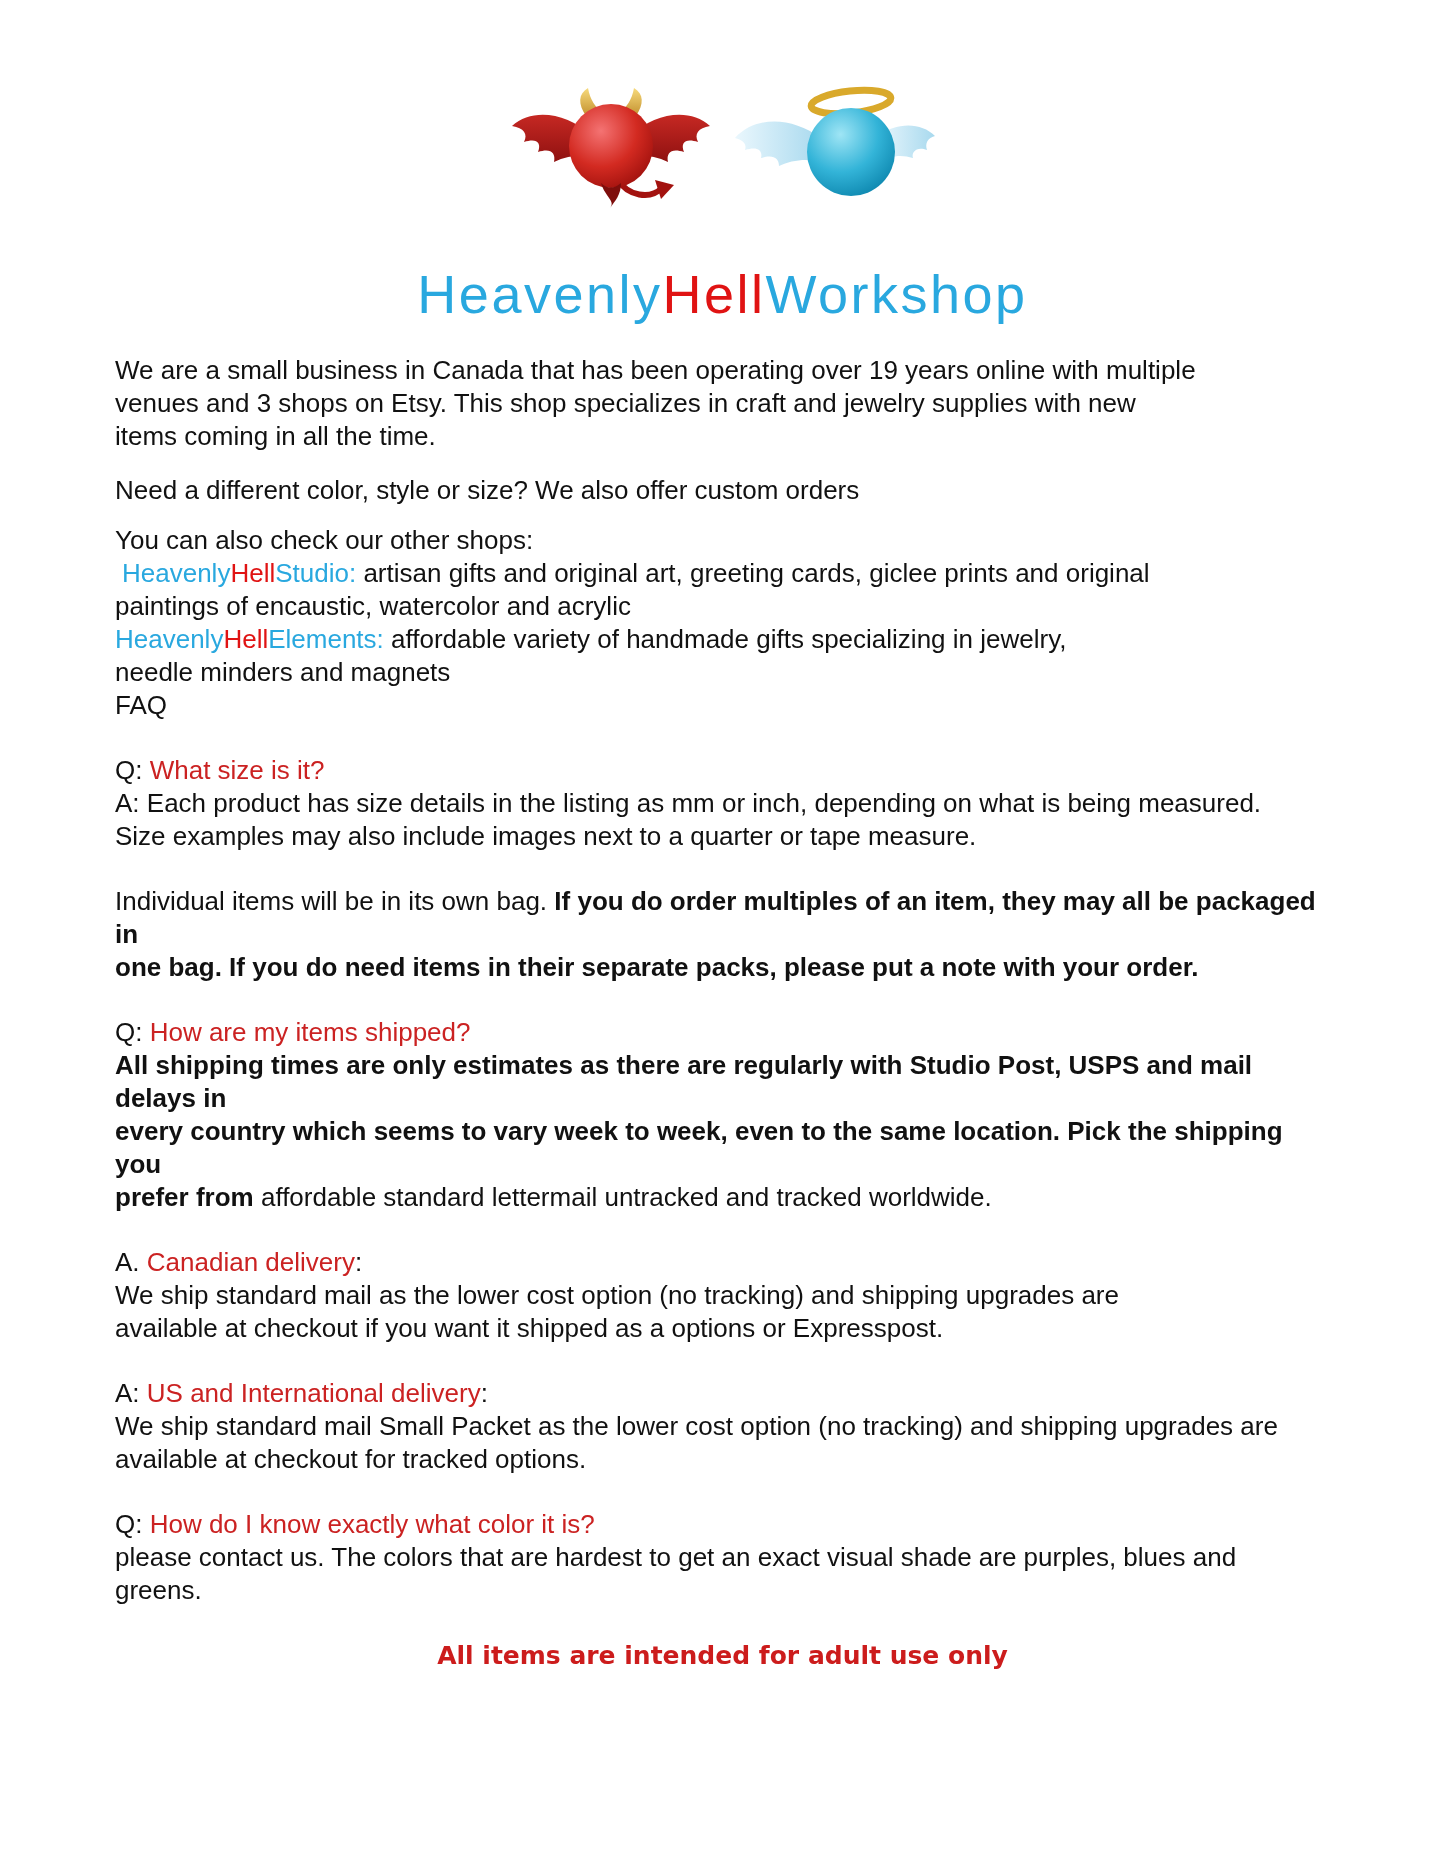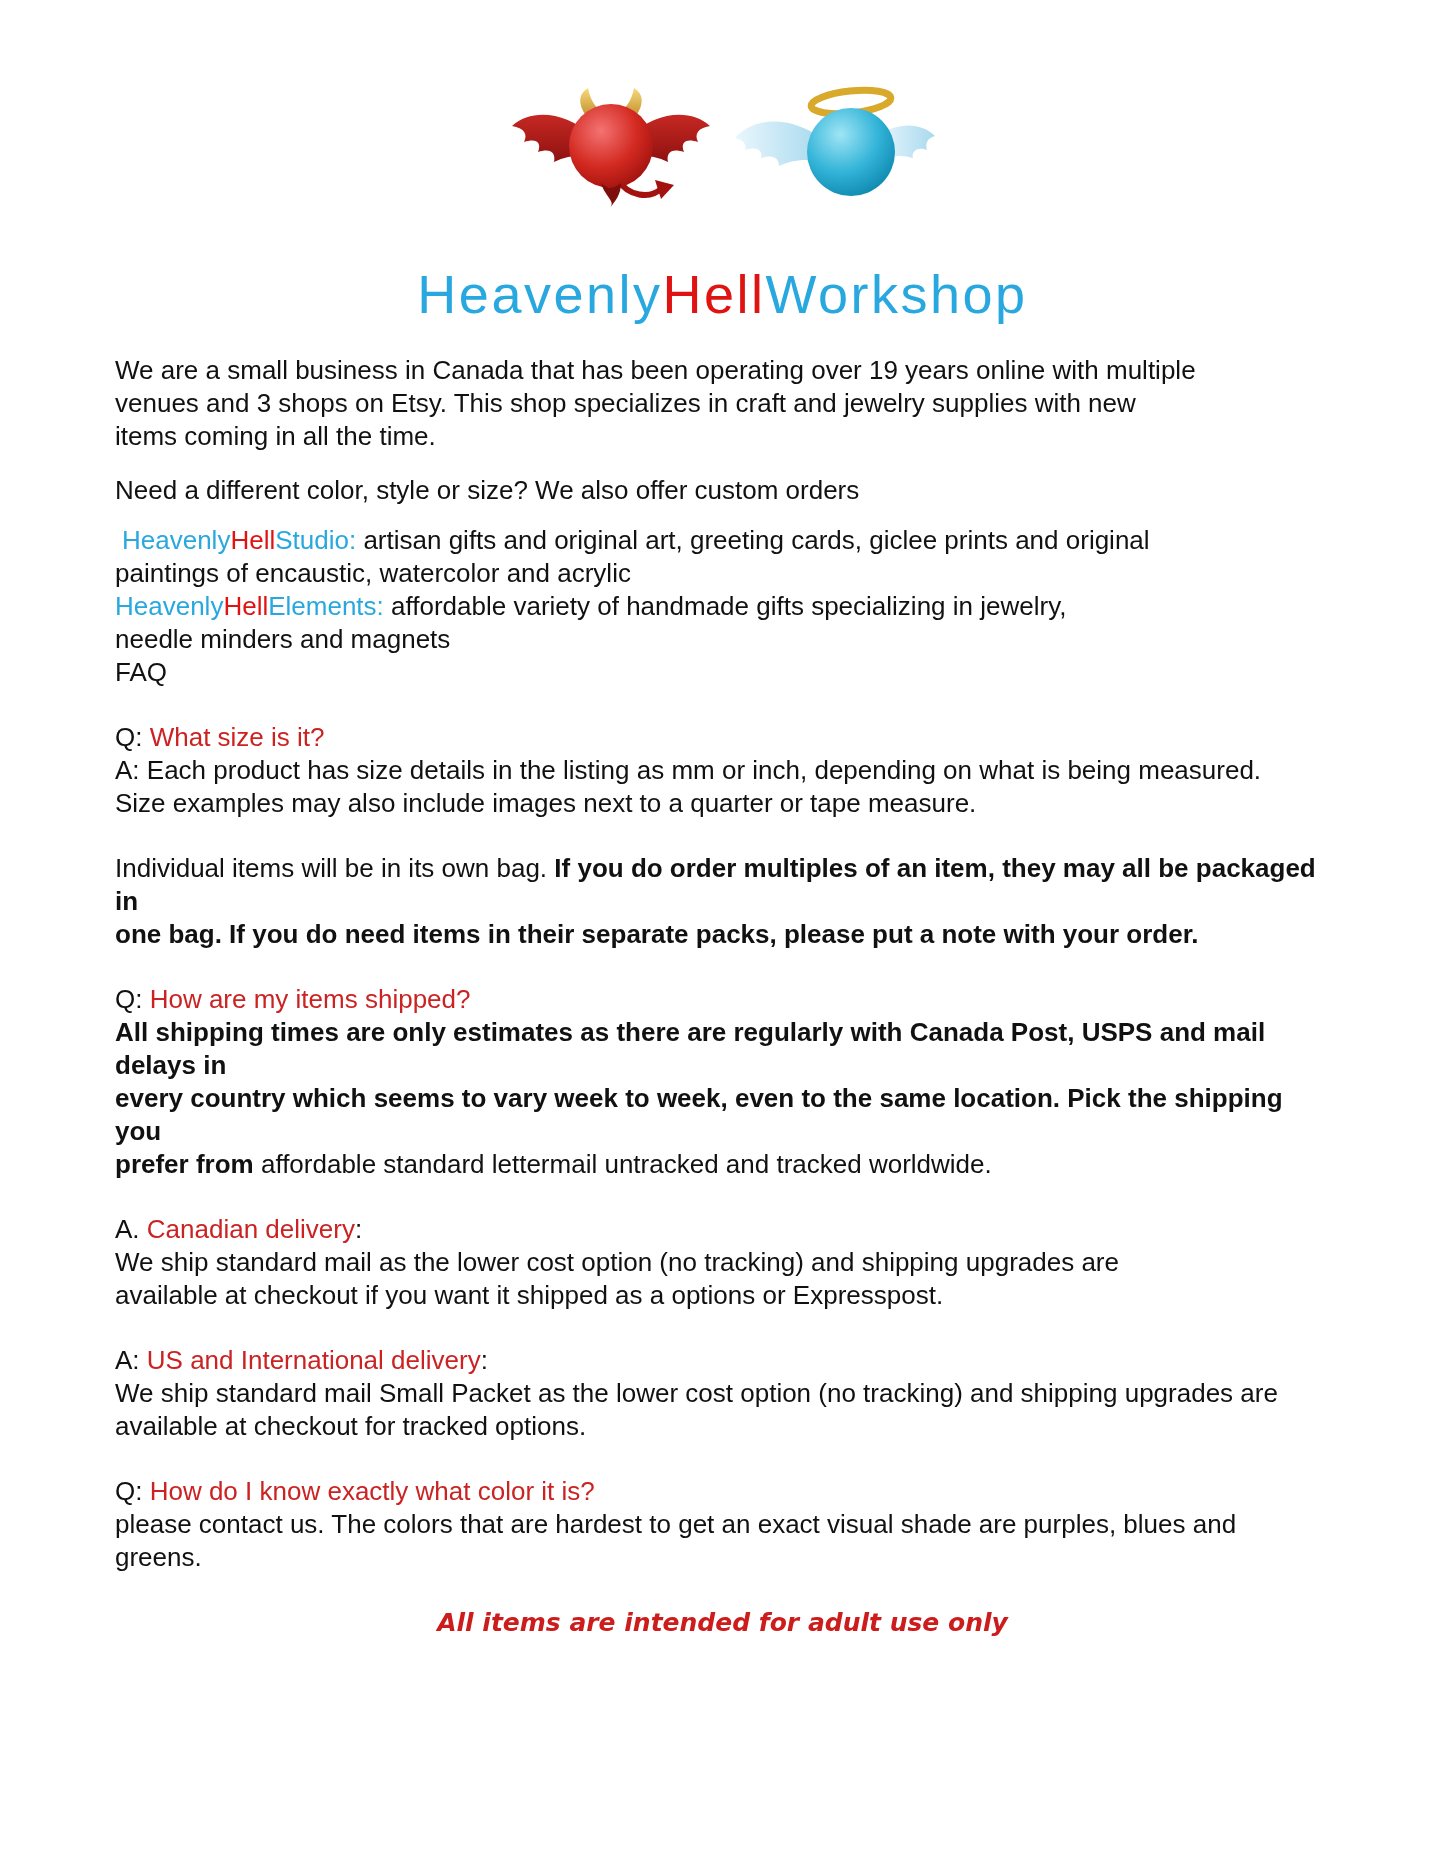--- a/index.html
+++ b/index.html
@@ -45,21 +45,20 @@
   .mt-section { margin-top: 32px; }
   .indent-sm  { padding-left: 7px; }
   .semibold { font-weight: bold; }
   .footer-note {
     margin-top: 34px;
     text-align: center;
     font-family: "DejaVu Sans", sans-serif;
     font-weight: bold;
     font-size: 25px;
     color: #CC1C1C;
-    font-style: italic;
   }
 </style>
 </head>
 <body>
 
 <div class="content">
 
   <div class="logo-row">
     <svg width="215" height="122" viewBox="0 0 215 122" aria-hidden="true">
       <defs>
@@ -111,41 +110,42 @@
     <span class="line">We are a small business in Canada that has been operating over 19 years online with multiple</span>
     <span class="line">venues and 3 shops on Etsy. This shop specializes in craft and jewelry supplies with new</span>
     <span class="line">items coming in all the time.</span>
   </div>
 
   <div class="body-block mt-small">
     <span class="line">Need a different color, style or size? We also offer custom orders</span>
   </div>
 
   <div class="body-block mt-shops">
+    <span class="line">You can also check our other shops:</span>
     <span class="line indent-sm"><span class="cyan">Heavenly</span><span class="red-bright">Hell</span><span class="cyan">Studio:</span><span> artisan gifts and original art, greeting cards, giclee prints and original</span></span>
     <span class="line">paintings of encaustic, watercolor and acrylic</span>
     <span class="line"><span class="cyan">Heavenly</span><span class="red-bright">Hell</span><span class="cyan">Elements:</span><span> affordable variety of handmade gifts specializing in jewelry,</span></span>
     <span class="line">needle minders and magnets</span>
     <span class="line">FAQ</span>
   </div>
 
   <div class="body-block mt-section">
     <span class="line"><span>Q: </span><span class="red-head">What size is it?</span></span>
     <span class="line">A: Each product has size details in the listing as mm or inch, depending on what is being measured.</span>
     <span class="line">Size examples may also include images next to a quarter or tape measure.</span>
   </div>
 
   <div class="body-block mt-section">
     <span class="line"><span>Individual items will be in its own bag. </span><span class="semibold">If you do order multiples of an item, they may all be packaged in</span></span>
     <span class="line semibold">one bag. If you do need items in their separate packs, please put a note with your order.</span>
   </div>
 
   <div class="body-block mt-section">
     <span class="line"><span>Q: </span><span class="red-head">How are my items shipped?</span></span>
-    <span class="line semibold">All shipping times are only estimates as there are regularly with Canada Post, USPS and mail delays in</span>
+    <span class="line semibold">All shipping times are only estimates as there are regularly with Studio Post, USPS and mail delays in</span>
     <span class="line semibold">every country which seems to vary week to week, even to the same location. Pick the shipping you</span>
     <span class="line"><span class="semibold">prefer from</span><span> affordable standard lettermail untracked and tracked worldwide.</span></span>
   </div>
 
   <div class="body-block mt-section">
     <span class="line"><span>A. </span><span class="red-head">Canadian delivery</span><span>:</span></span>
     <span class="line">We ship standard mail as the lower cost option (no tracking) and shipping upgrades are</span>
     <span class="line">available at checkout if you want it shipped as a options or Expresspost.</span>
   </div>
 

